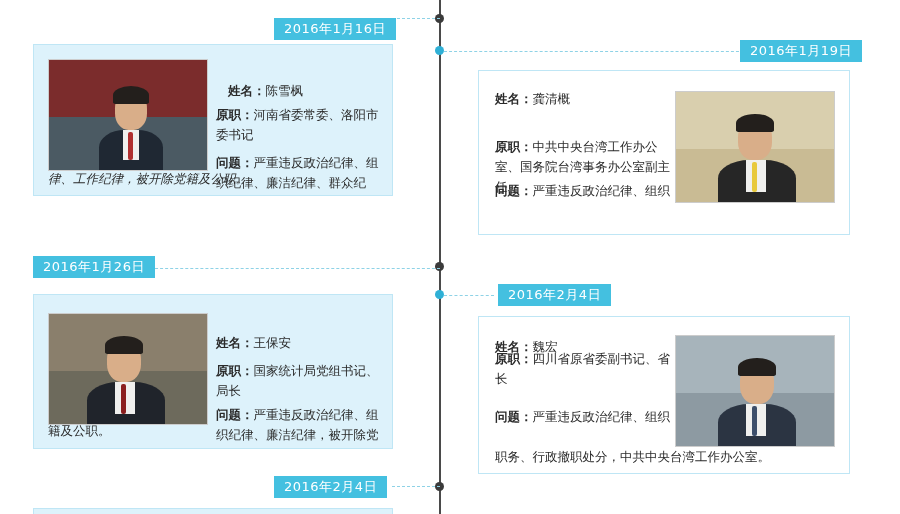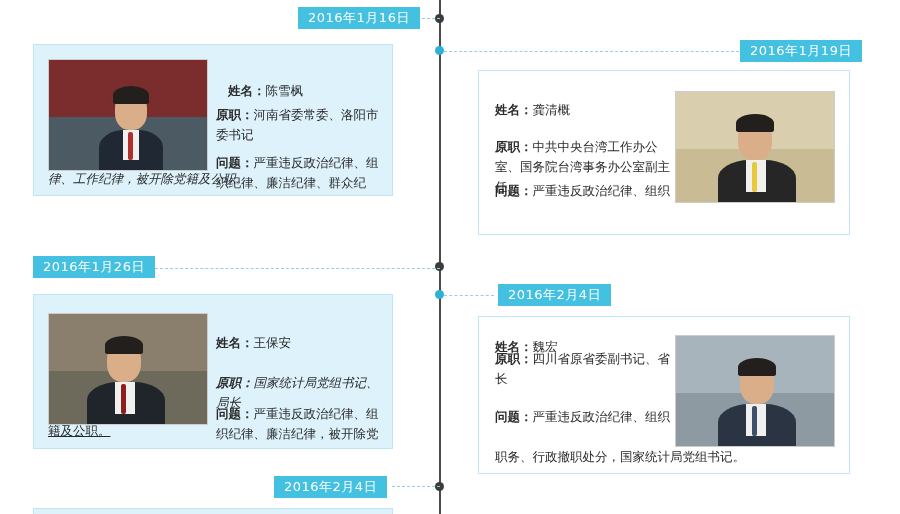--- a/index.html
+++ b/index.html
@@ -150,21 +150,21 @@
 
   <div class="node-dot" style="left:435px; top:46px;"></div>
   <div class="node-dot" style="left:435px; top:290px;"></div>
 
   <div class="connector" style="left:392px; top:18px; width:48px;"></div>
   <div class="connector" style="left:444px; top:51px; width:300px;"></div>
   <div class="connector" style="left:145px; top:268px; width:295px;"></div>
   <div class="connector" style="left:444px; top:295px; width:50px;"></div>
   <div class="connector" style="left:392px; top:486px; width:48px;"></div>
 
-  <div class="date-label" style="left:274px; top:7px;margin-left:24px;">2016年1月16日</div>
+  <div class="date-label" style="left:274px; top:18px;">2016年1月16日</div>
 
   <div class="card" style="left:33px; top:44px; width:360px; height:152px;">
     <div class="card-inner">
 
       <div class="photo" style="left:14px; top:14px; width:160px; height:112px;">
         <div class="sky" style="background:#7b2c2c;"></div>
         <div class="ground" style="background:#4b5a63;"></div>
         <div class="head" style="left:66px; top:30px; width:32px; height:40px;"></div>
         <div class="hair" style="left:64px; top:26px; width:36px; height:18px;"></div>
         <div class="body" style="left:50px; top:70px; width:64px; height:44px; background:#1f2833;"></div>
@@ -192,21 +192,21 @@
       <div class="photo" style="left:196px; top:20px; width:160px; height:112px;">
         <div class="sky" style="background:#d9cfae;"></div>
         <div class="ground" style="background:#c9bb94;"></div>
         <div class="head" style="left:62px; top:26px; width:34px; height:42px;"></div>
         <div class="hair" style="left:60px; top:22px; width:38px; height:18px;"></div>
         <div class="body" style="left:42px; top:68px; width:78px; height:46px; background:#262626;"></div>
         <div class="shirt" style="left:70px; top:68px; width:20px; height:32px;"></div>
         <div class="tie" style="left:76px; top:70px; height:30px; background:#e8c93c;"></div>
       </div>
 
-      <div class="field txt" style="left:16px; top:18px; width:180px;margin-top:11px;">
+      <div class="field txt" style="left:16px; top:18px; width:180px;">
         <b>姓名：</b><span>龚清概</span>
       </div>
       <div class="field txt" style="left:16px; top:42px; width:180px;margin-top:24px;">
         <b>原职：</b><span>中共中央台湾工作办公室、国务院台湾事务办公室副主任</span>
       </div>
       <div class="field txt" style="left:16px; top:110px; width:340px;">
         <b>问题：</b><span>严重违反政治纪律、组织</span>
       </div>
     </div>
   </div>
@@ -221,27 +221,27 @@
         <div class="head" style="left:58px; top:26px; width:34px; height:42px;"></div>
         <div class="hair" style="left:56px; top:22px; width:38px; height:18px;"></div>
         <div class="body" style="left:38px; top:68px; width:78px; height:46px; background:#20242b;"></div>
         <div class="shirt" style="left:66px; top:68px; width:20px; height:32px;"></div>
         <div class="tie" style="left:72px; top:70px; height:30px; background:#8b1f1f;"></div>
       </div>
 
       <div class="field txt" style="left:182px; top:38px; width:168px;">
         <b>姓名：</b><span>王保安</span>
       </div>
-      <div class="field txt" style="left:182px; top:78px; width:172px;font-style:italic;">
+      <div class="field txt" style="left:182px; top:66px; width:172px;">
         <b>原职：</b><span>国家统计局党组书记、局长</span>
       </div>
-      <div class="field txt" style="left:182px; top:110px; width:172px;font-family:Liberation Mono, monospace;">
+      <div class="field txt" style="left:182px; top:110px; width:172px;">
         <b>问题：</b><span>严重违反政治纪律、组织纪律、廉洁纪律，被开除党</span>
       </div>
-      <div class="tail" style="left:14px; top:126px; width:340px;text-decoration:underline;">籍及公职。</div>
+      <div class="tail" style="left:14px; top:126px; width:340px;">籍及公职。</div>
     </div>
   </div>
 
   <div class="date-label" style="left:498px; top:284px;">2016年2月4日</div>
 
   <div class="card white" style="left:478px; top:316px; width:372px; height:158px;">
     <div class="card-inner">
       <div class="photo" style="left:196px; top:18px; width:160px; height:112px;">
         <div class="sky" style="background:#a7b4bb;"></div>
         <div class="ground" style="background:#8d9aa2;"></div>
@@ -254,21 +254,21 @@
 
       <div class="field txt" style="left:16px; top:20px; width:180px;">
         <b>姓名：</b><span>魏宏</span>
       </div>
       <div class="field txt" style="left:16px; top:32px; width:180px;">
         <b>原职：</b><span>四川省原省委副书记、省长</span>
       </div>
       <div class="field txt" style="left:16px; top:90px; width:180px;">
         <b>问题：</b><span>严重违反政治纪律、组织</span>
       </div>
-      <div class="tail" style="left:16px; top:130px; width:344px;">职务、行政撤职处分，国家统计局党组书记。</div>
+      <div class="tail" style="left:16px; top:130px; width:344px;">职务、行政撤职处分，中共中央台湾工作办公室。</div>
     </div>
   </div>
 
   <div class="date-label" style="left:274px; top:476px;">2016年2月4日</div>
 
   <div class="card" style="left:33px; top:508px; width:360px; height:40px;"></div>
 
 </div>
 
 </body></html>

